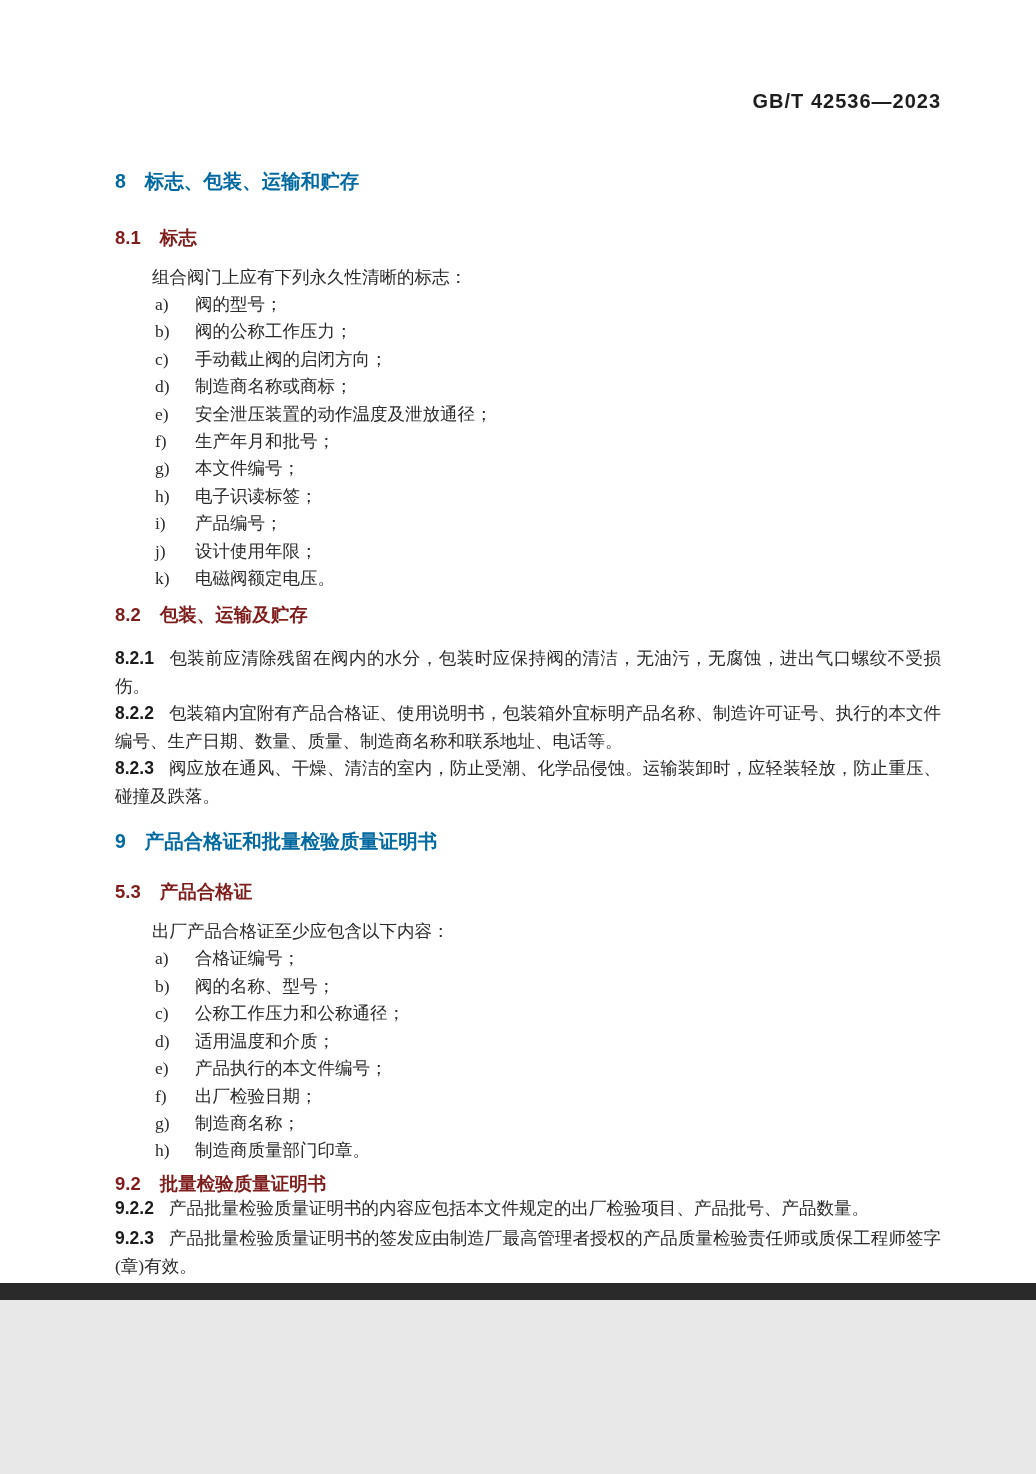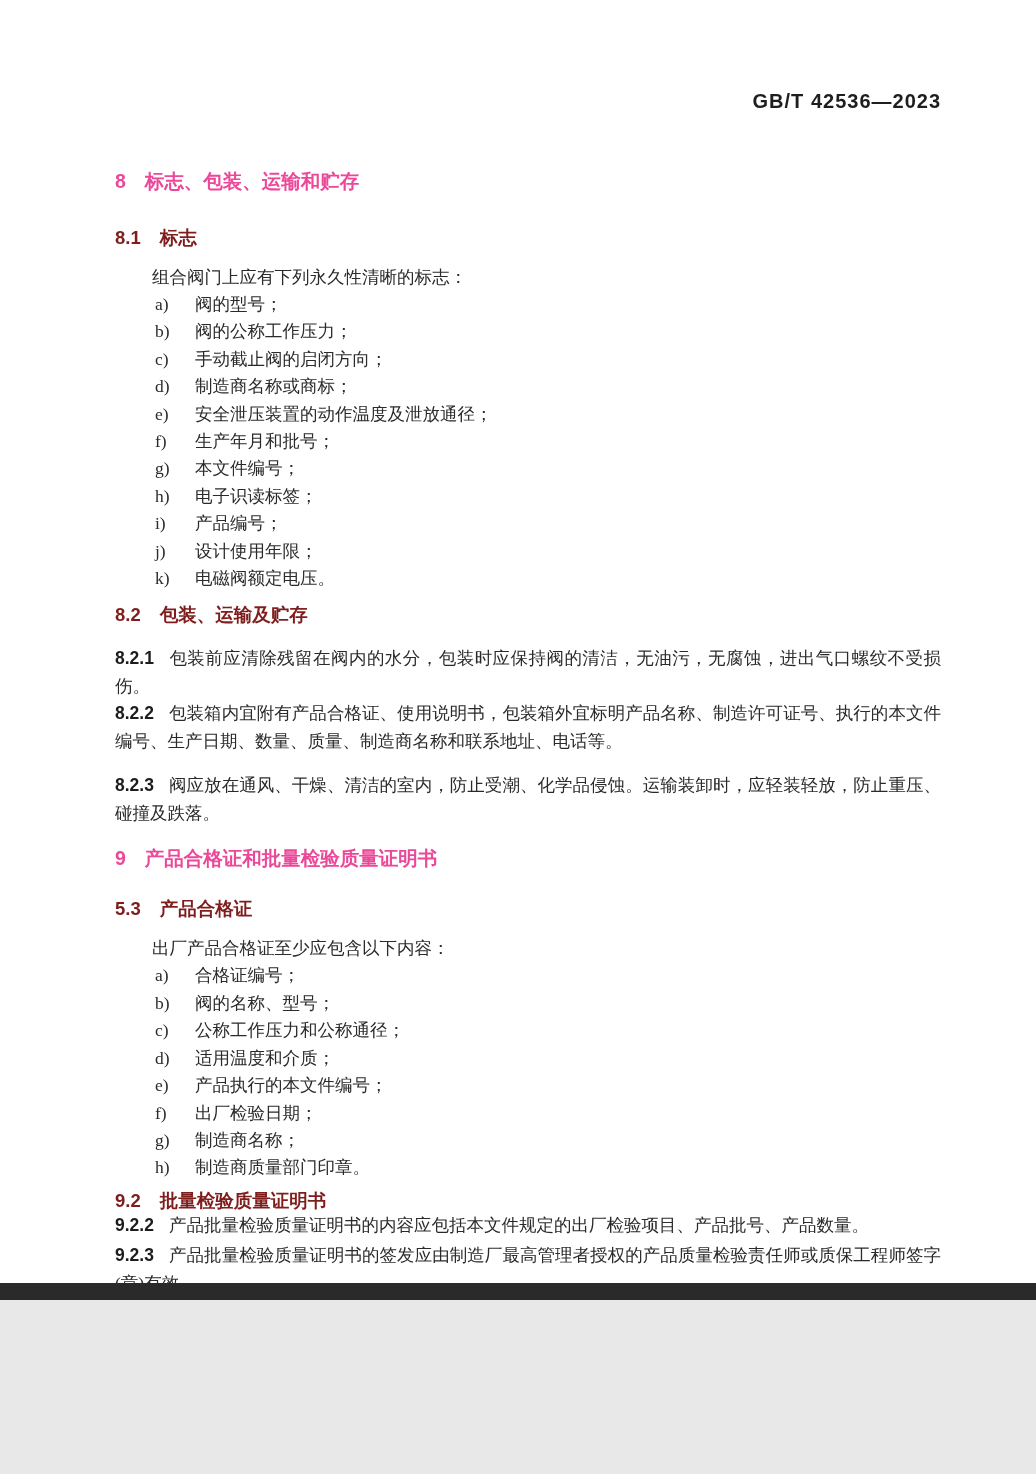--- a/index.html
+++ b/index.html
@@ -27,21 +27,21 @@
   .content {
     position: absolute;
     left: 115px; top: 0;
     width: 826px;
     padding-top: 170px;
   }
   h1.h-sec {
     font-family: "Liberation Sans", "DejaVu Sans", sans-serif;
     font-size: 19.5px;
     font-weight: 700;
-    color: #ec4899;
+    color: #0369a1;
     line-height: 22px;
   }
   h2.h-sub {
     font-family: "Liberation Sans", "DejaVu Sans", sans-serif;
     font-size: 18.5px;
     font-weight: 700;
     color: #7f1d1d;
     line-height: 20px;
   }
   .hnum { display: inline-block; margin-right: 19px; }
@@ -71,21 +71,21 @@
     width: 40px;
   }
   p.clause {
     font-size: 17.5px;
     line-height: 27.5px;
     text-align: justify;
     color: #2a2a2a;
   }
   .cl-1 { margin-top: 20px; }
   .cl-2 { margin-top: 0; }
-  .cl-3 { margin-top: 17px; }
+  .cl-3 { margin-top: 0; }
   .cl-4 { margin-top: 25px; }
   .cl-5 { margin-top: 1px; }
   .cl-6 { margin-top: 3px; }
   .cnum {
     font-family: "Liberation Sans", "DejaVu Sans", sans-serif;
     font-weight: 700;
     color: #1c1c1c;
     margin-right: 15px;
   }
   .page-number {

